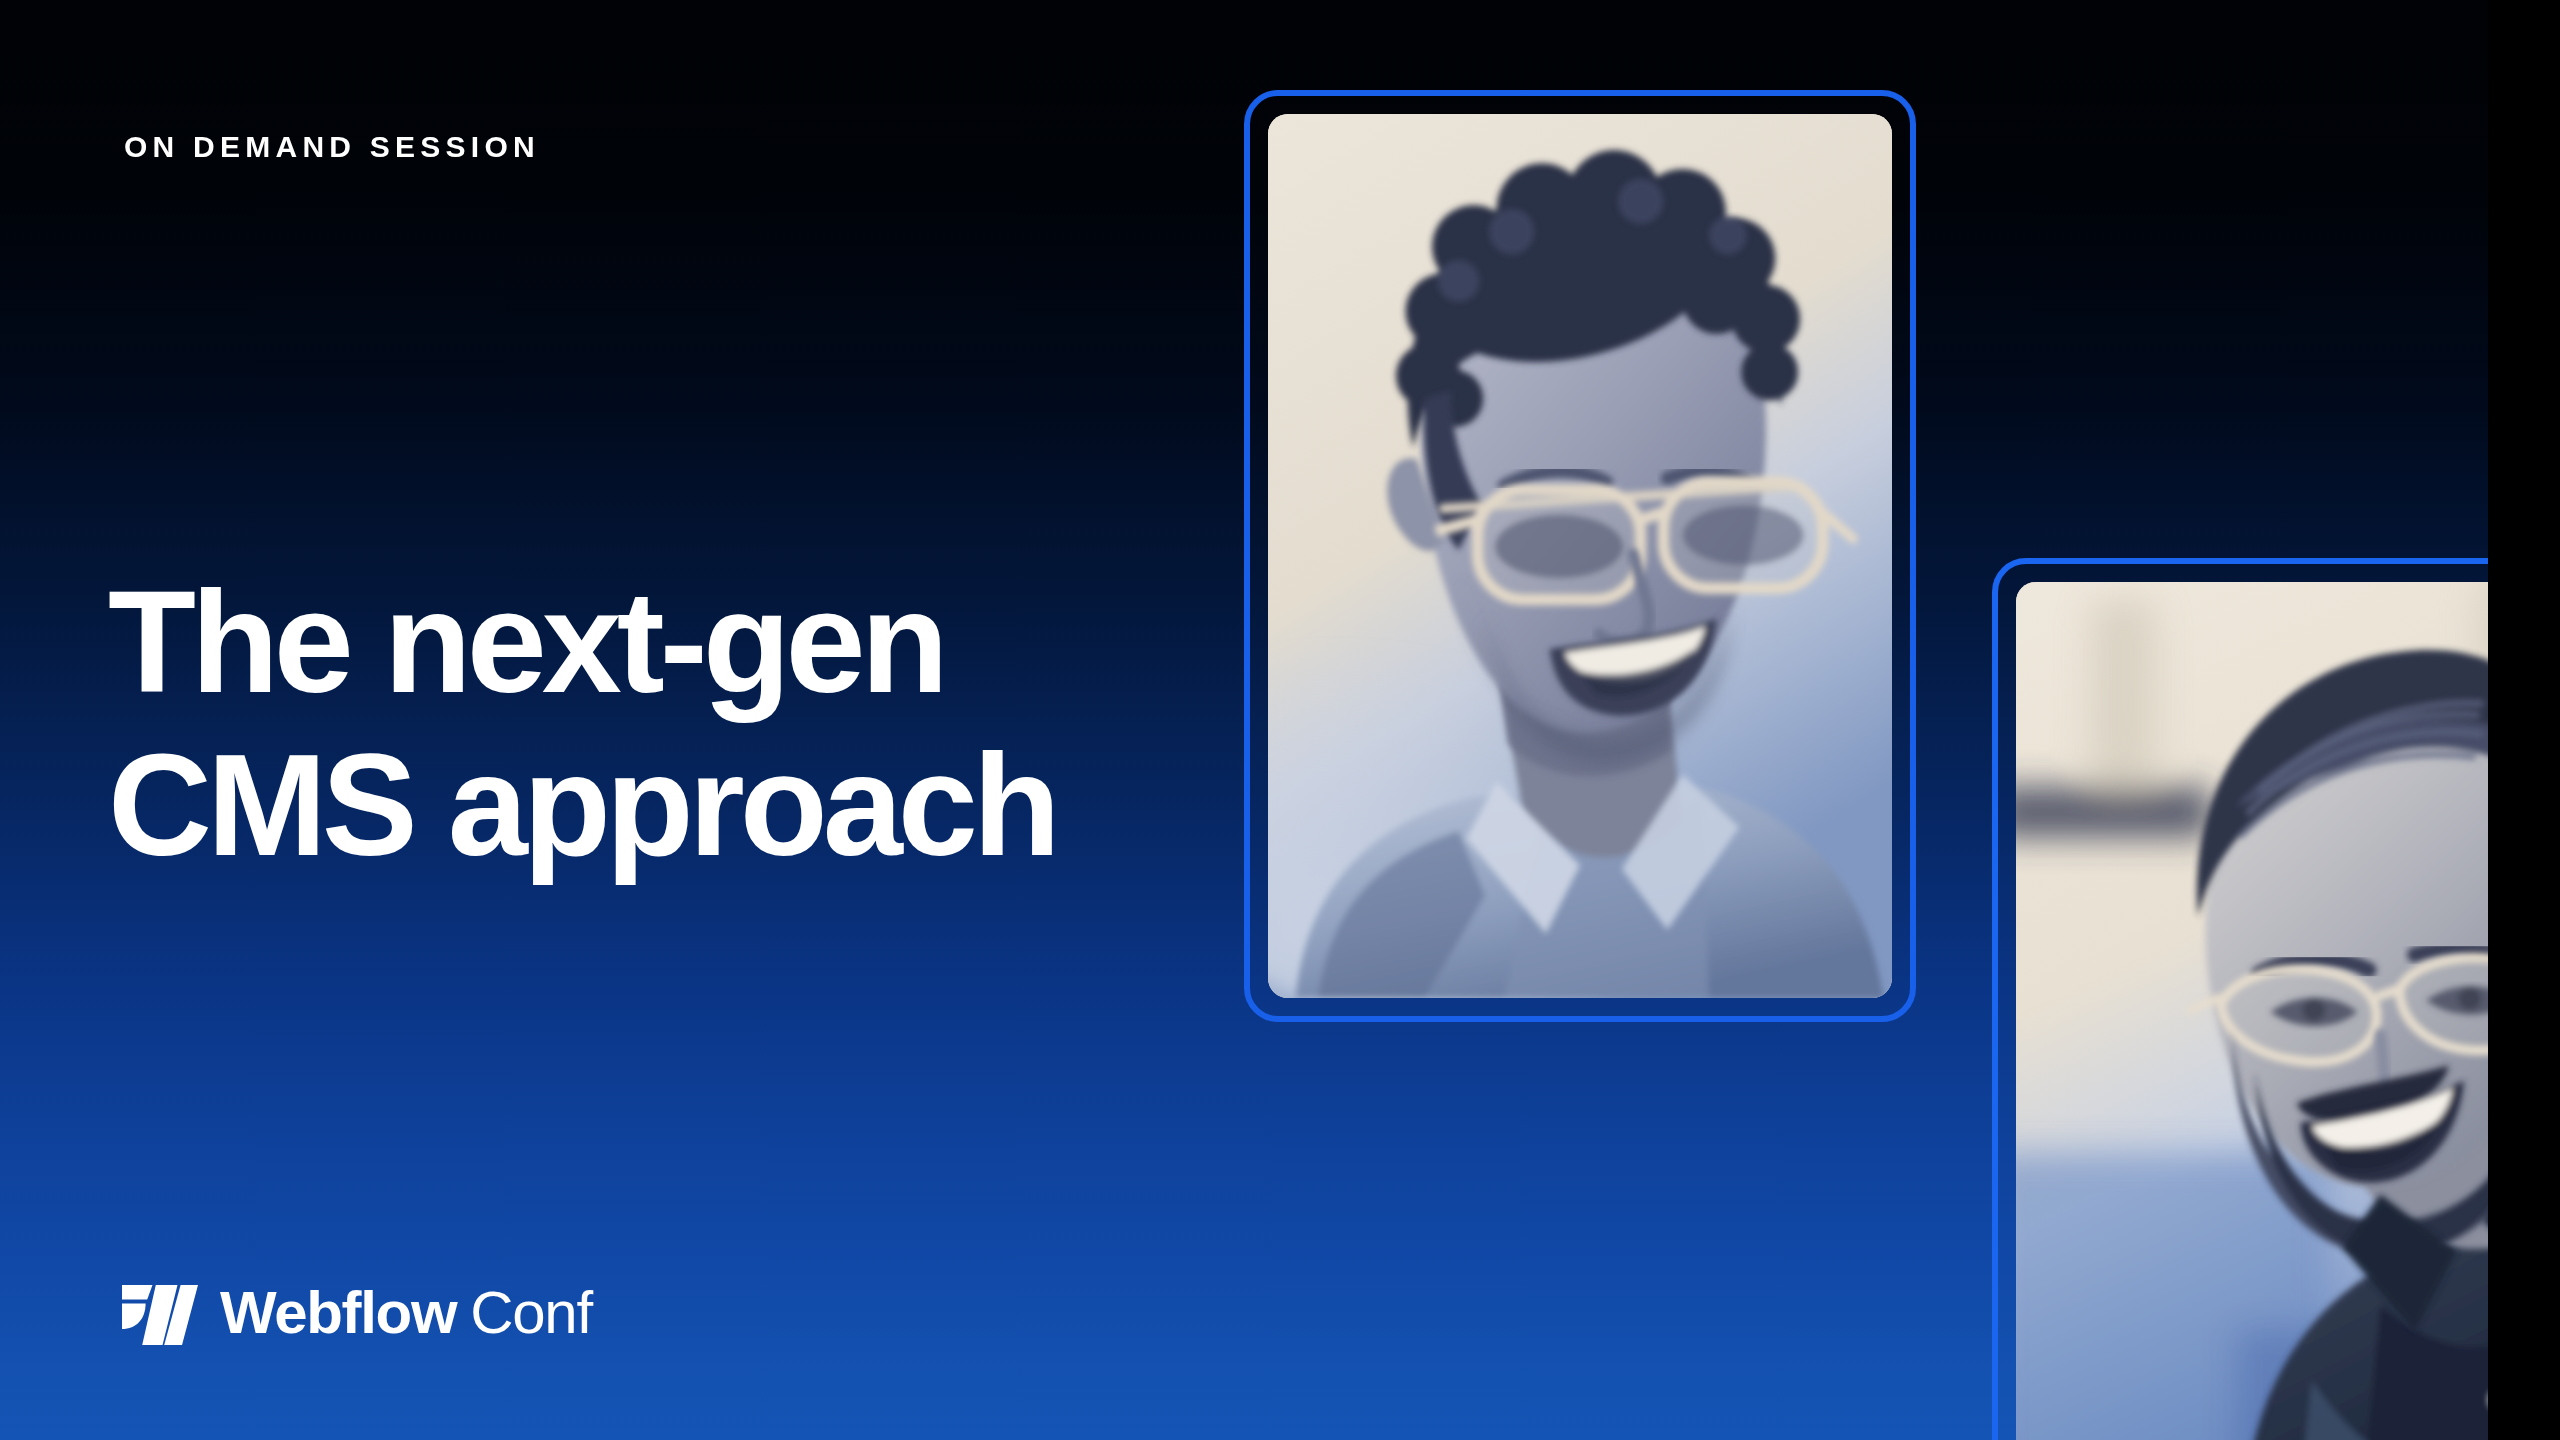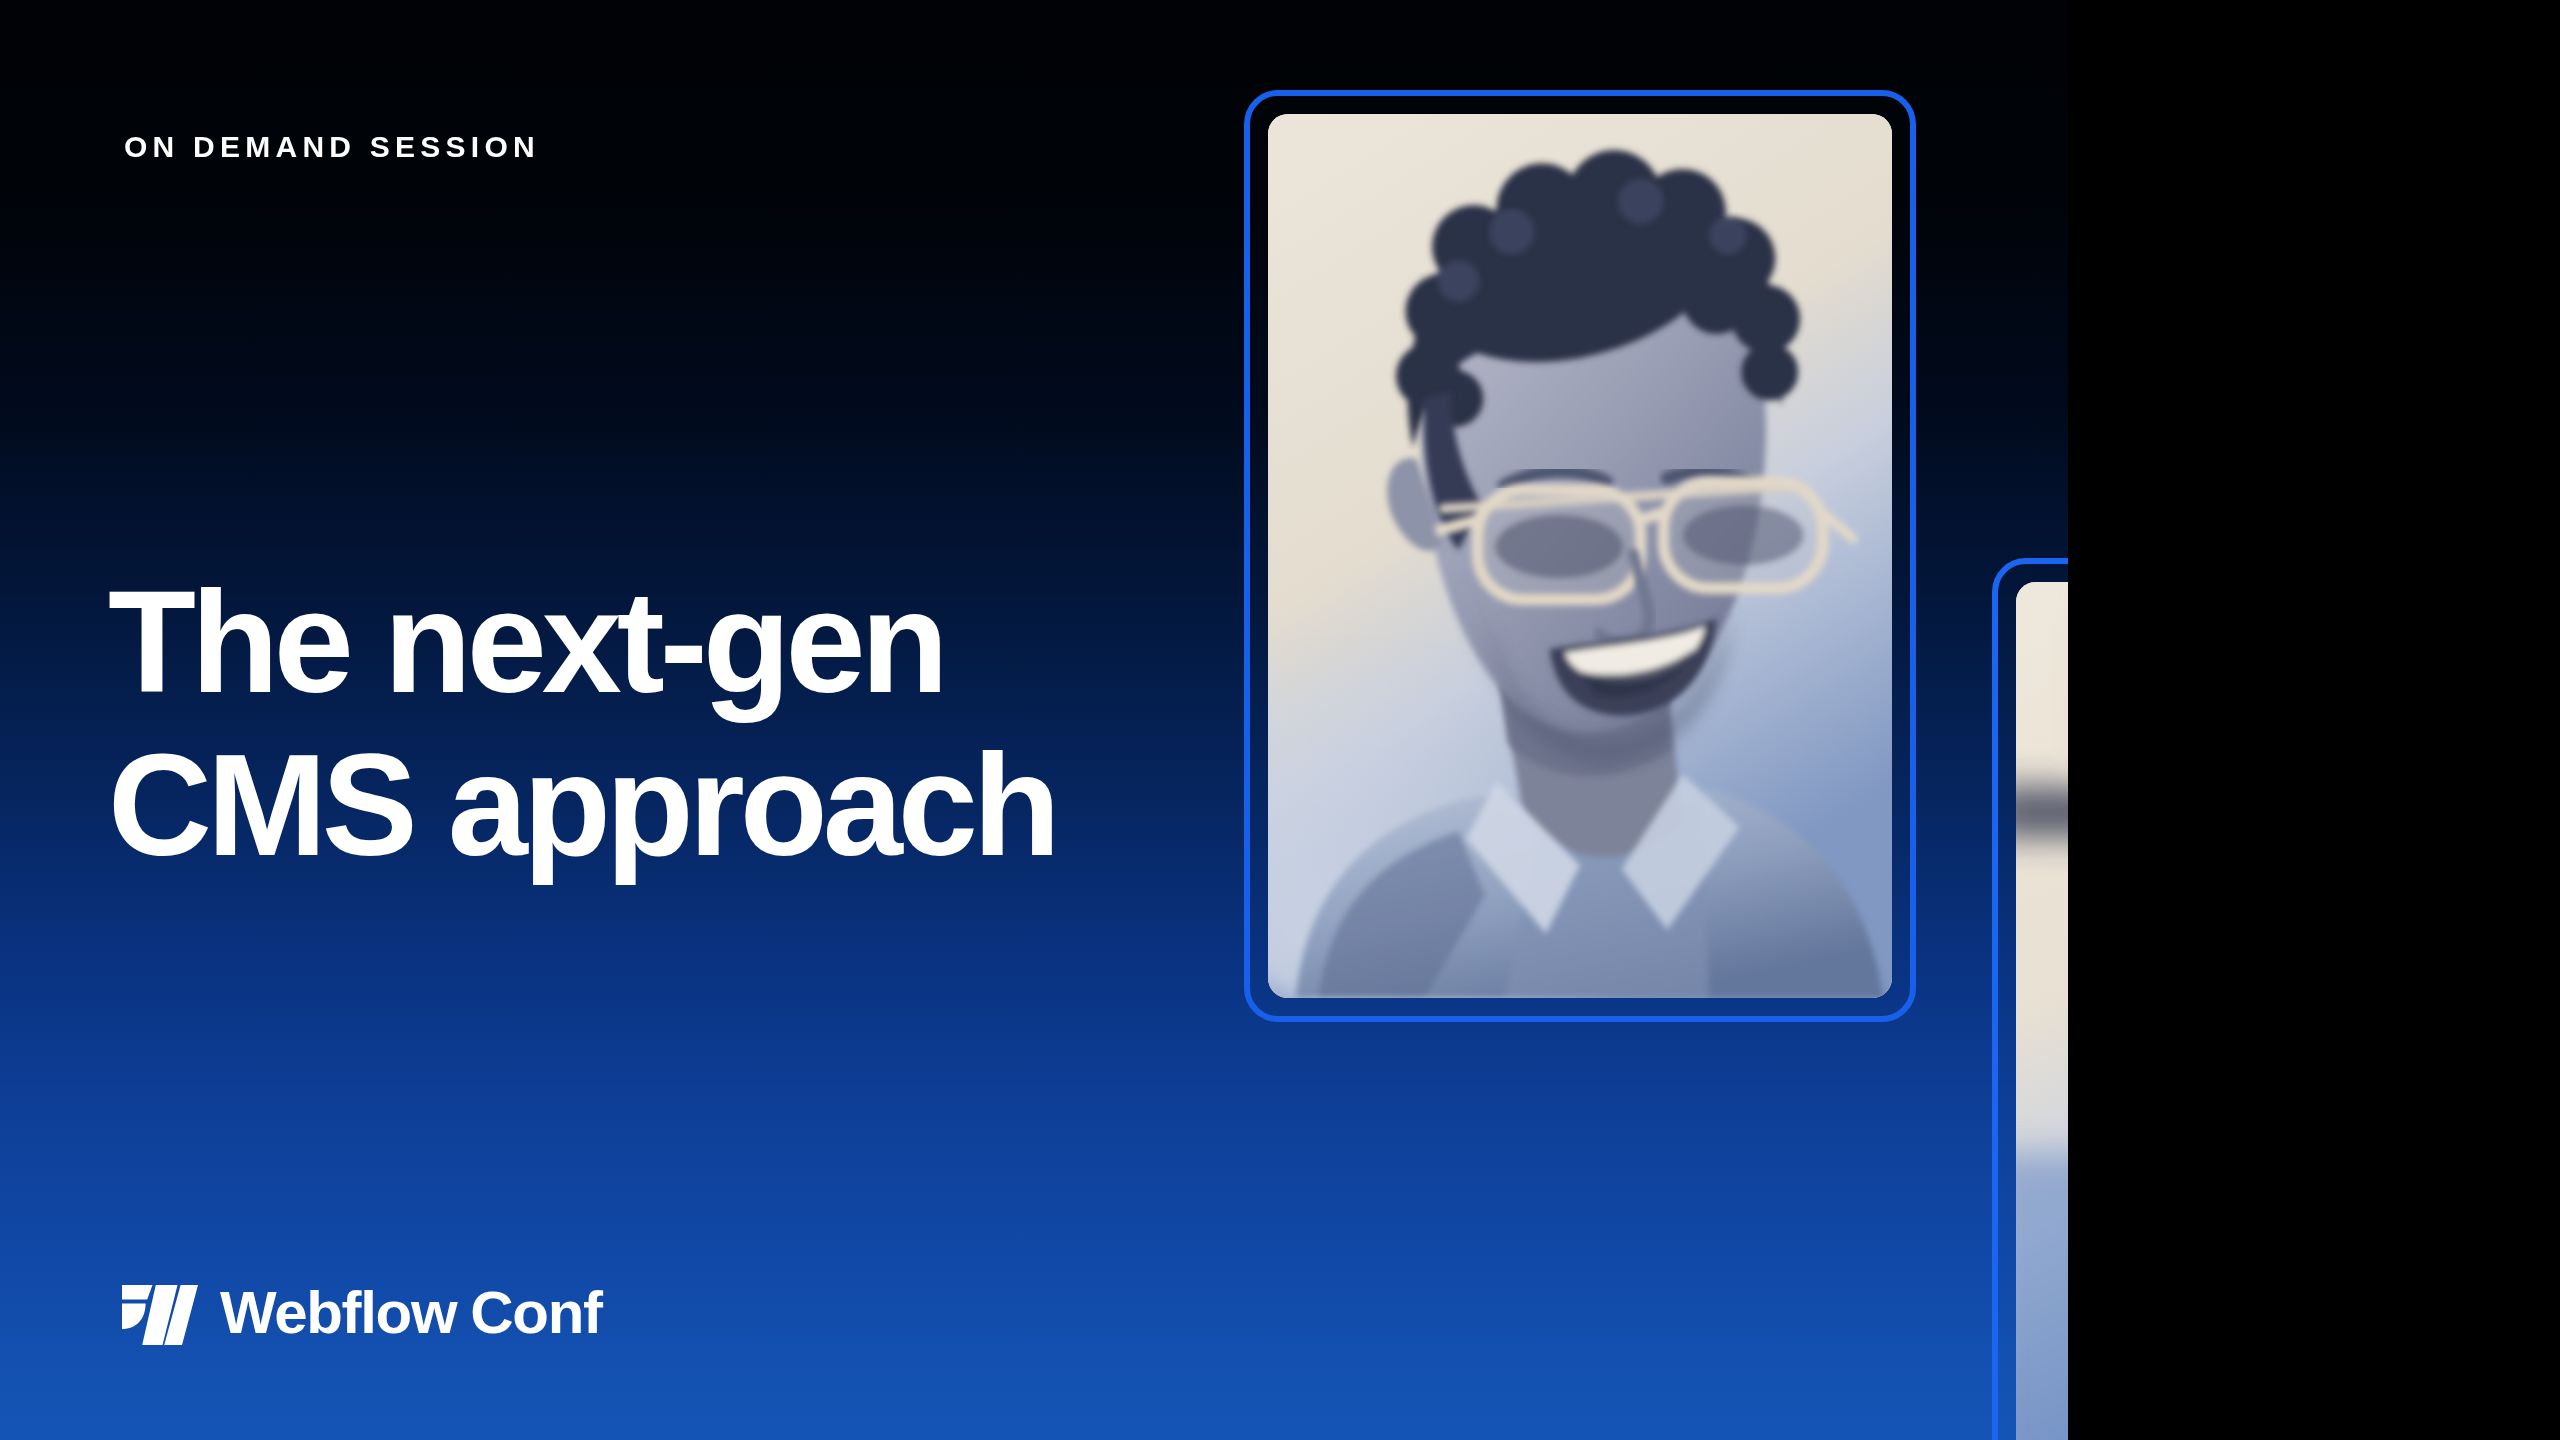--- a/index.html
+++ b/index.html
@@ -5,21 +5,21 @@
 <style>
   html, body {
     margin: 0;
     padding: 0;
     background: #000;
   }
   * { box-sizing: border-box; }
 
   .stage {
     position: relative;
-    width: 2068px;
+    width: 2488px;
     height: 1440px;
     overflow: hidden;
     font-family: "Liberation Sans", "DejaVu Sans", sans-serif;
     background: linear-gradient(
         180deg,
         #000205 0%,
         #000308 13%,
         #010a1c 28%,
         #03173c 42%,
         #06255f 55%,
@@ -77,21 +77,21 @@
     font-size: 60px;
     line-height: 1;
     letter-spacing: -0.022em;
     white-space: nowrap;
     display: flex;
     align-items: baseline;
     gap: 14px;
     transform: translateY(-2px);
   }
   .logo-words .brand { font-weight: 700; }
-  .logo-words .sub   { font-weight: 700; }
+  .logo-words .sub   { font-weight: 400; }
 
   
   .frame {
     position: absolute;
     border-radius: 34px;
     border: 6px solid #1860ea;
     padding: 18px;
     background: transparent;
   }
   .frame .photo {

